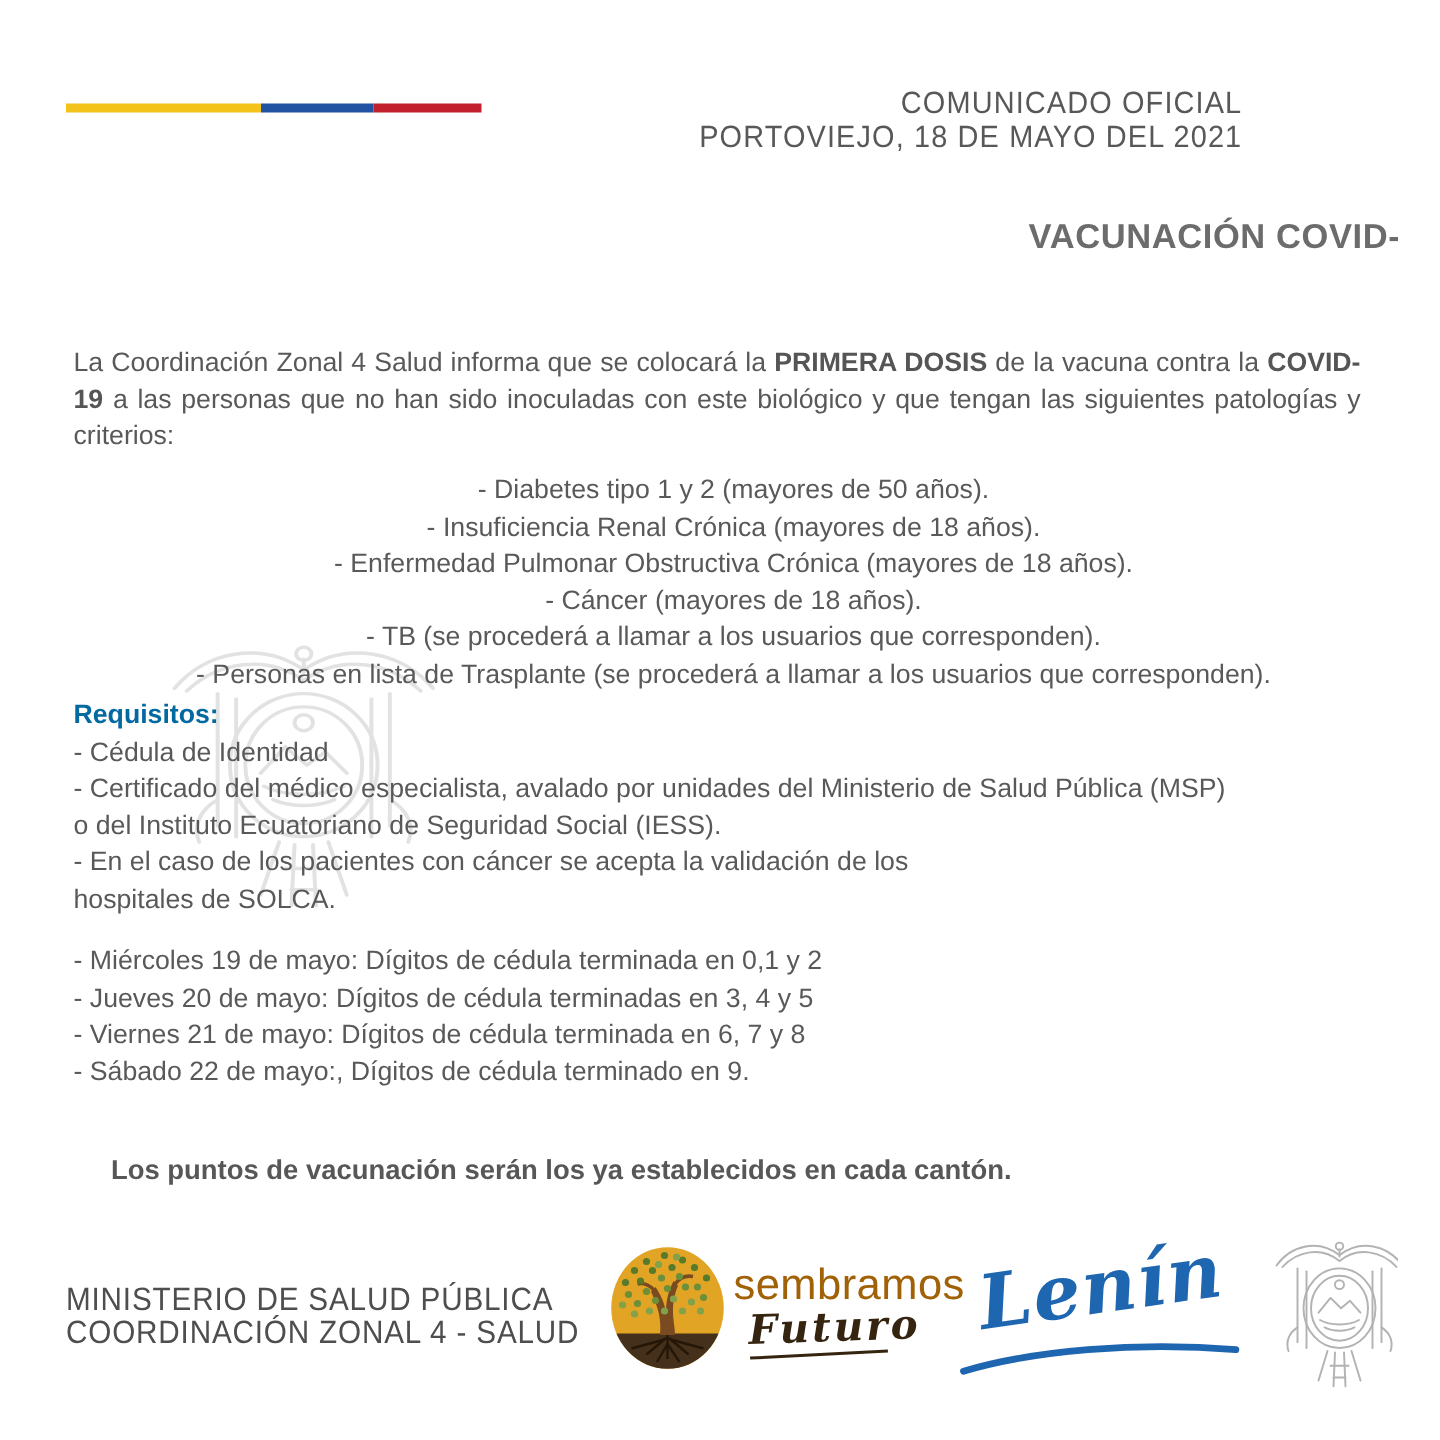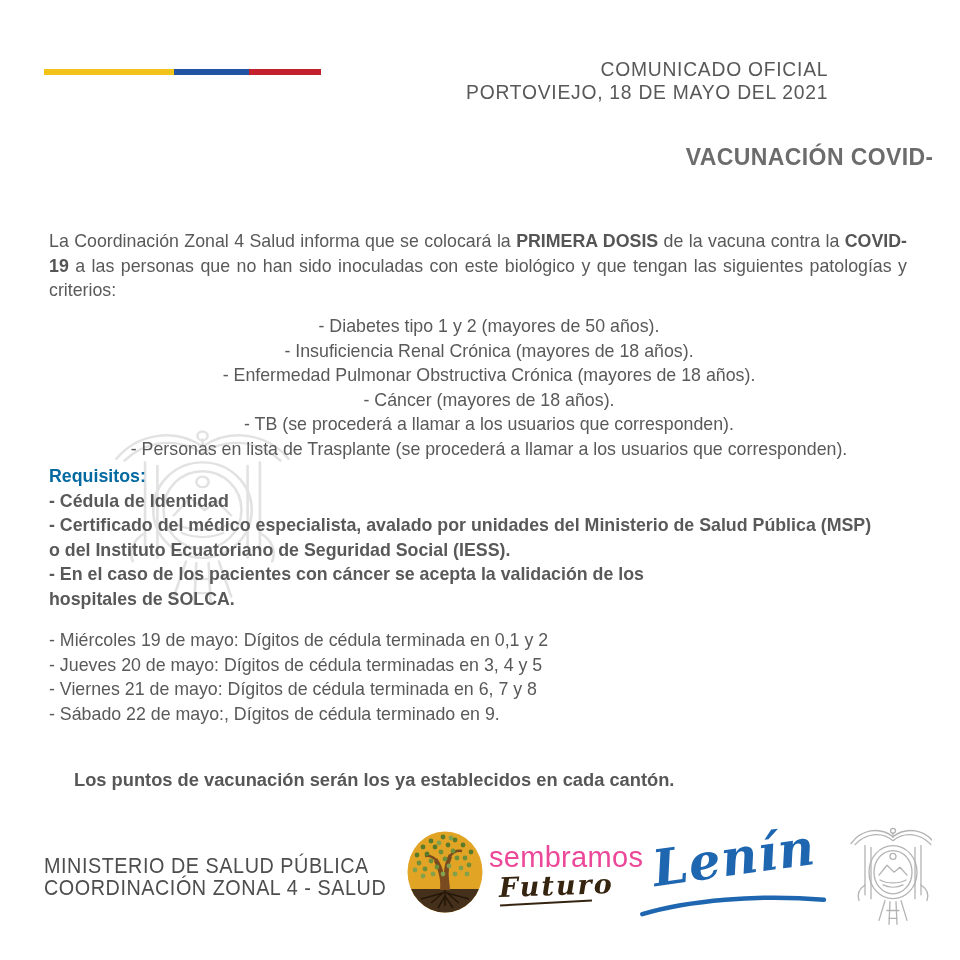--- a/index.html
+++ b/index.html
@@ -28,21 +28,21 @@
 
   
   .bodytext { font-size:17.8px; line-height:24.6px; color:#595959; }
   .intro { position:absolute; left:49px; top:205px; width:858px; text-align:justify;margin-top:24px; }
   .intro b { color:#555555; }
 
   .pathologies { position:absolute; left:49px; top:314px; width:880px;text-align:center; }
   .req-block   { position:absolute; left:49px; top:464px; width:880px; }
   .fecha-block { position:absolute; left:49px; top:628px; width:880px; }
   .block-heading { font-weight:bold; color:#0369a1; }
-  .pre-line { white-space:pre-line;font-weight:bold; }
+  .pre-line { white-space:pre-line; }
 
   .closing {
     position:absolute; left:74px; top:769px; width:860px; text-align:left;
     font-size:18.3px; font-weight:bold; color:#575757;
   }
 
   
   .watermark {
     position:absolute; left:100px; top:420px; width:205px; height:212px;
     stroke:#dedede; opacity:0.85; z-index:0;
@@ -52,21 +52,21 @@
   .footer-org {
     position:absolute; left:44px; top:855px;
     font-size:21.5px; line-height:22px; color:#4e4e4e; letter-spacing:0.6px;
     transform:scaleX(0.92); transform-origin:0 0; white-space:nowrap;
   }
 
   .tree-logo { position:absolute; left:405px; top:830px; width:80px; height:84px; }
 
   .sembramos-word {
     position:absolute; left:489px; top:841px;
-    font-size:29px; color:#ec4899; letter-spacing:0.3px;
+    font-size:29px; color:#a16207; letter-spacing:0.3px;
   }
   .futuro-word {
     position:absolute; left:499px; top:870px;
     font-family:"DejaVu Serif", serif; font-style:italic; font-weight:bold;
     font-size:27px; color:#35240F; letter-spacing:2px; transform:rotate(-2deg);
   }
   .futuro-underline {
     position:absolute; left:500px; top:902px; width:92px; height:0;
     border-bottom:2.5px solid #35240F; transform:rotate(-3deg);
   }

